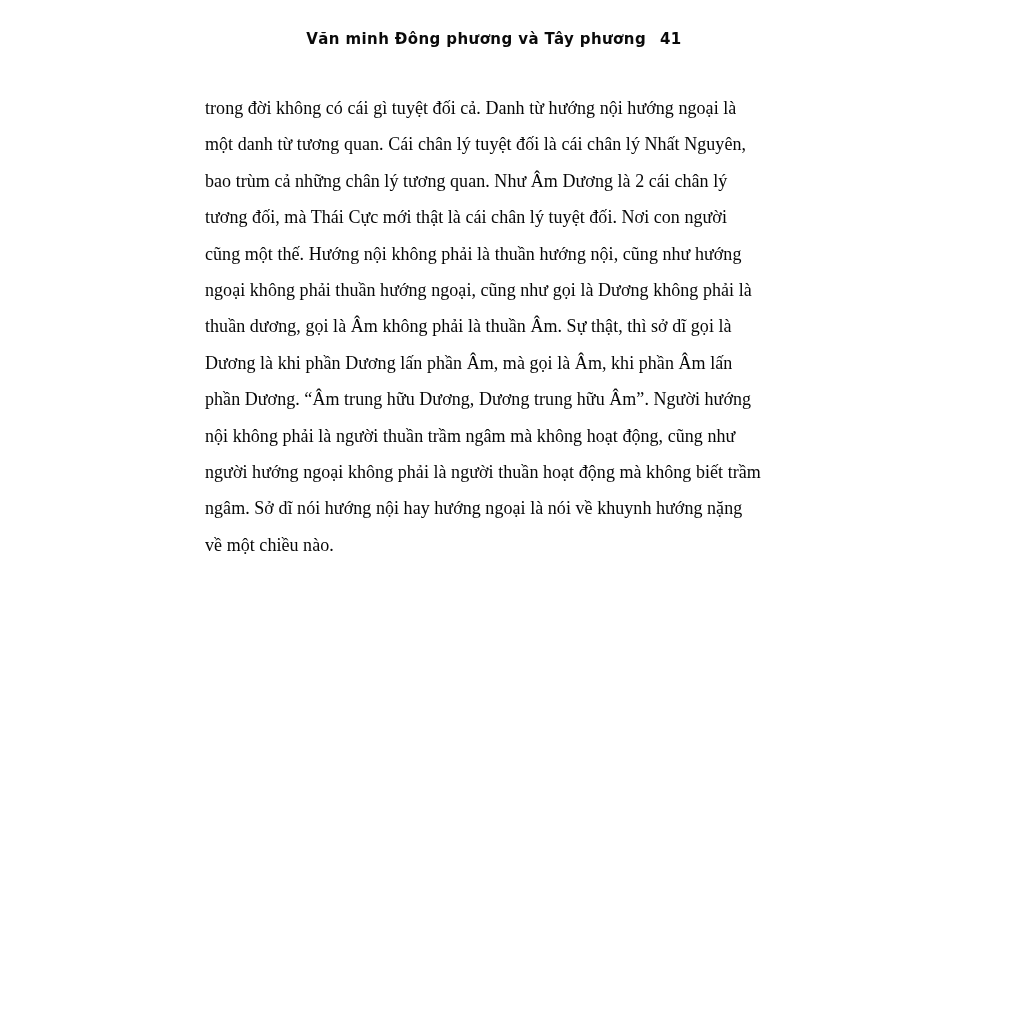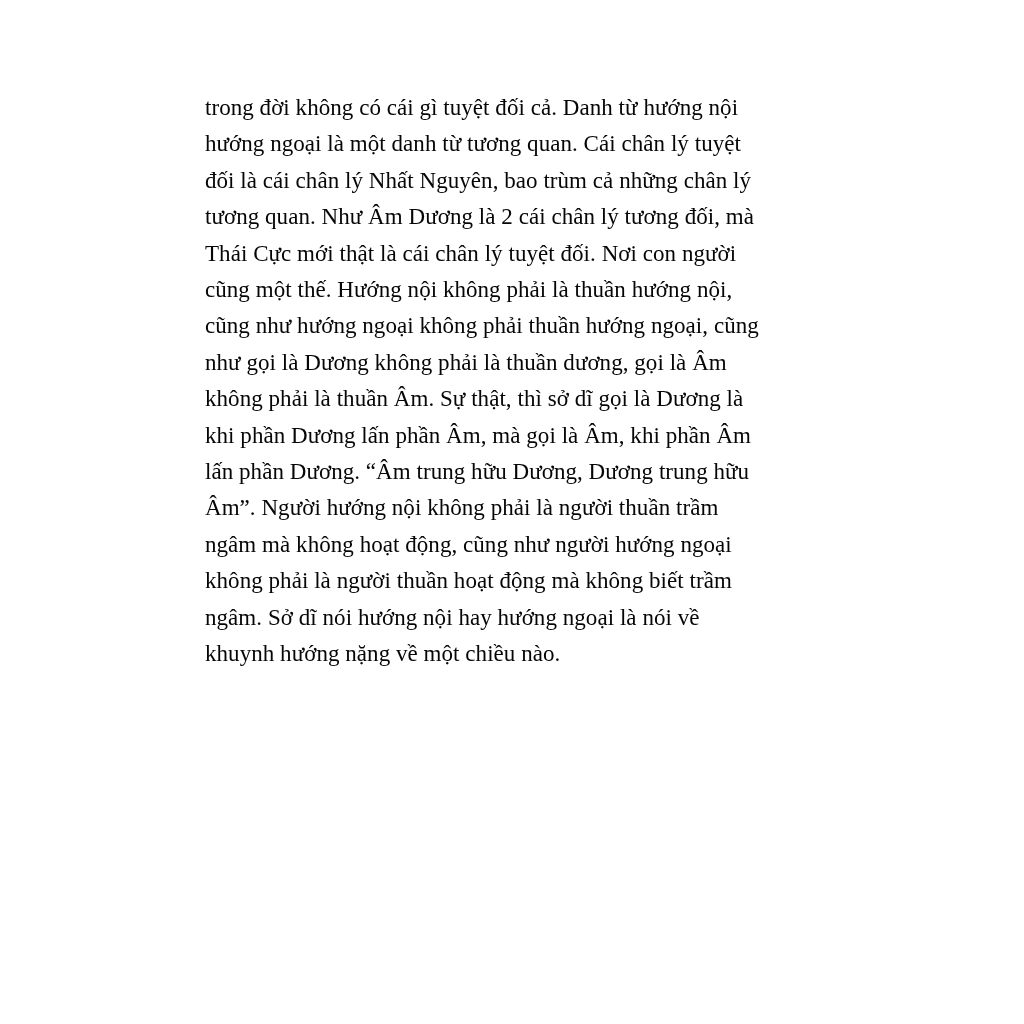--- a/index.html
+++ b/index.html
@@ -40,39 +40,42 @@
   }
   .running-head .page-number {
     font-weight: 700;
     margin-left: 14px;
   }
   .text-block {
     position: absolute;
     top: 90px;
     left: 205px;
     width: 556px;
-    font-size: 23px;
+    font-size: 18px;
     line-height: 36.4px;
     text-align: justify;
     text-justify: inter-word;
     color: #060606;
     letter-spacing: 0.05px;
     font-family: Liberation Serif, serif;
   }
   .text-block p {
     margin: 0;
     text-indent: 0;
   }
   .text-block p:last-child {
     text-align: left;
   }
 </style>
 </head>
 <body>
 
 <div class="page">
 
+  <div class="running-head">
+    <span class="head-title">Văn minh Đông phương và Tây phương</span><span class="page-number">41</span>
+  </div>
 
   <div class="text-block">
     <p>trong đời không có cái gì tuyệt đối cả. Danh từ hướng nội hướng ngoại là một danh từ tương quan. Cái chân lý tuyệt đối là cái chân lý Nhất Nguyên, bao trùm cả những chân lý tương quan. Như Âm Dương là 2 cái chân lý tương đối, mà Thái Cực mới thật là cái chân lý tuyệt đối. Nơi con người cũng một thế. Hướng nội không phải là thuần hướng nội, cũng như hướng ngoại không phải thuần hướng ngoại, cũng như gọi là Dương không phải là thuần dương, gọi là Âm không phải là thuần Âm. Sự thật, thì sở dĩ gọi là Dương là khi phần Dương lấn phần Âm, mà gọi là Âm, khi phần Âm lấn phần Dương. “Âm trung hữu Dương, Dương trung hữu Âm”. Người hướng nội không phải là người thuần trầm ngâm mà không hoạt động, cũng như người hướng ngoại không phải là người thuần hoạt động mà không biết trầm ngâm. Sở dĩ nói hướng nội hay hướng ngoại là nói về khuynh hướng nặng về một chiều nào.</p>
   </div>
 
 </div>
 
 </body></html>

